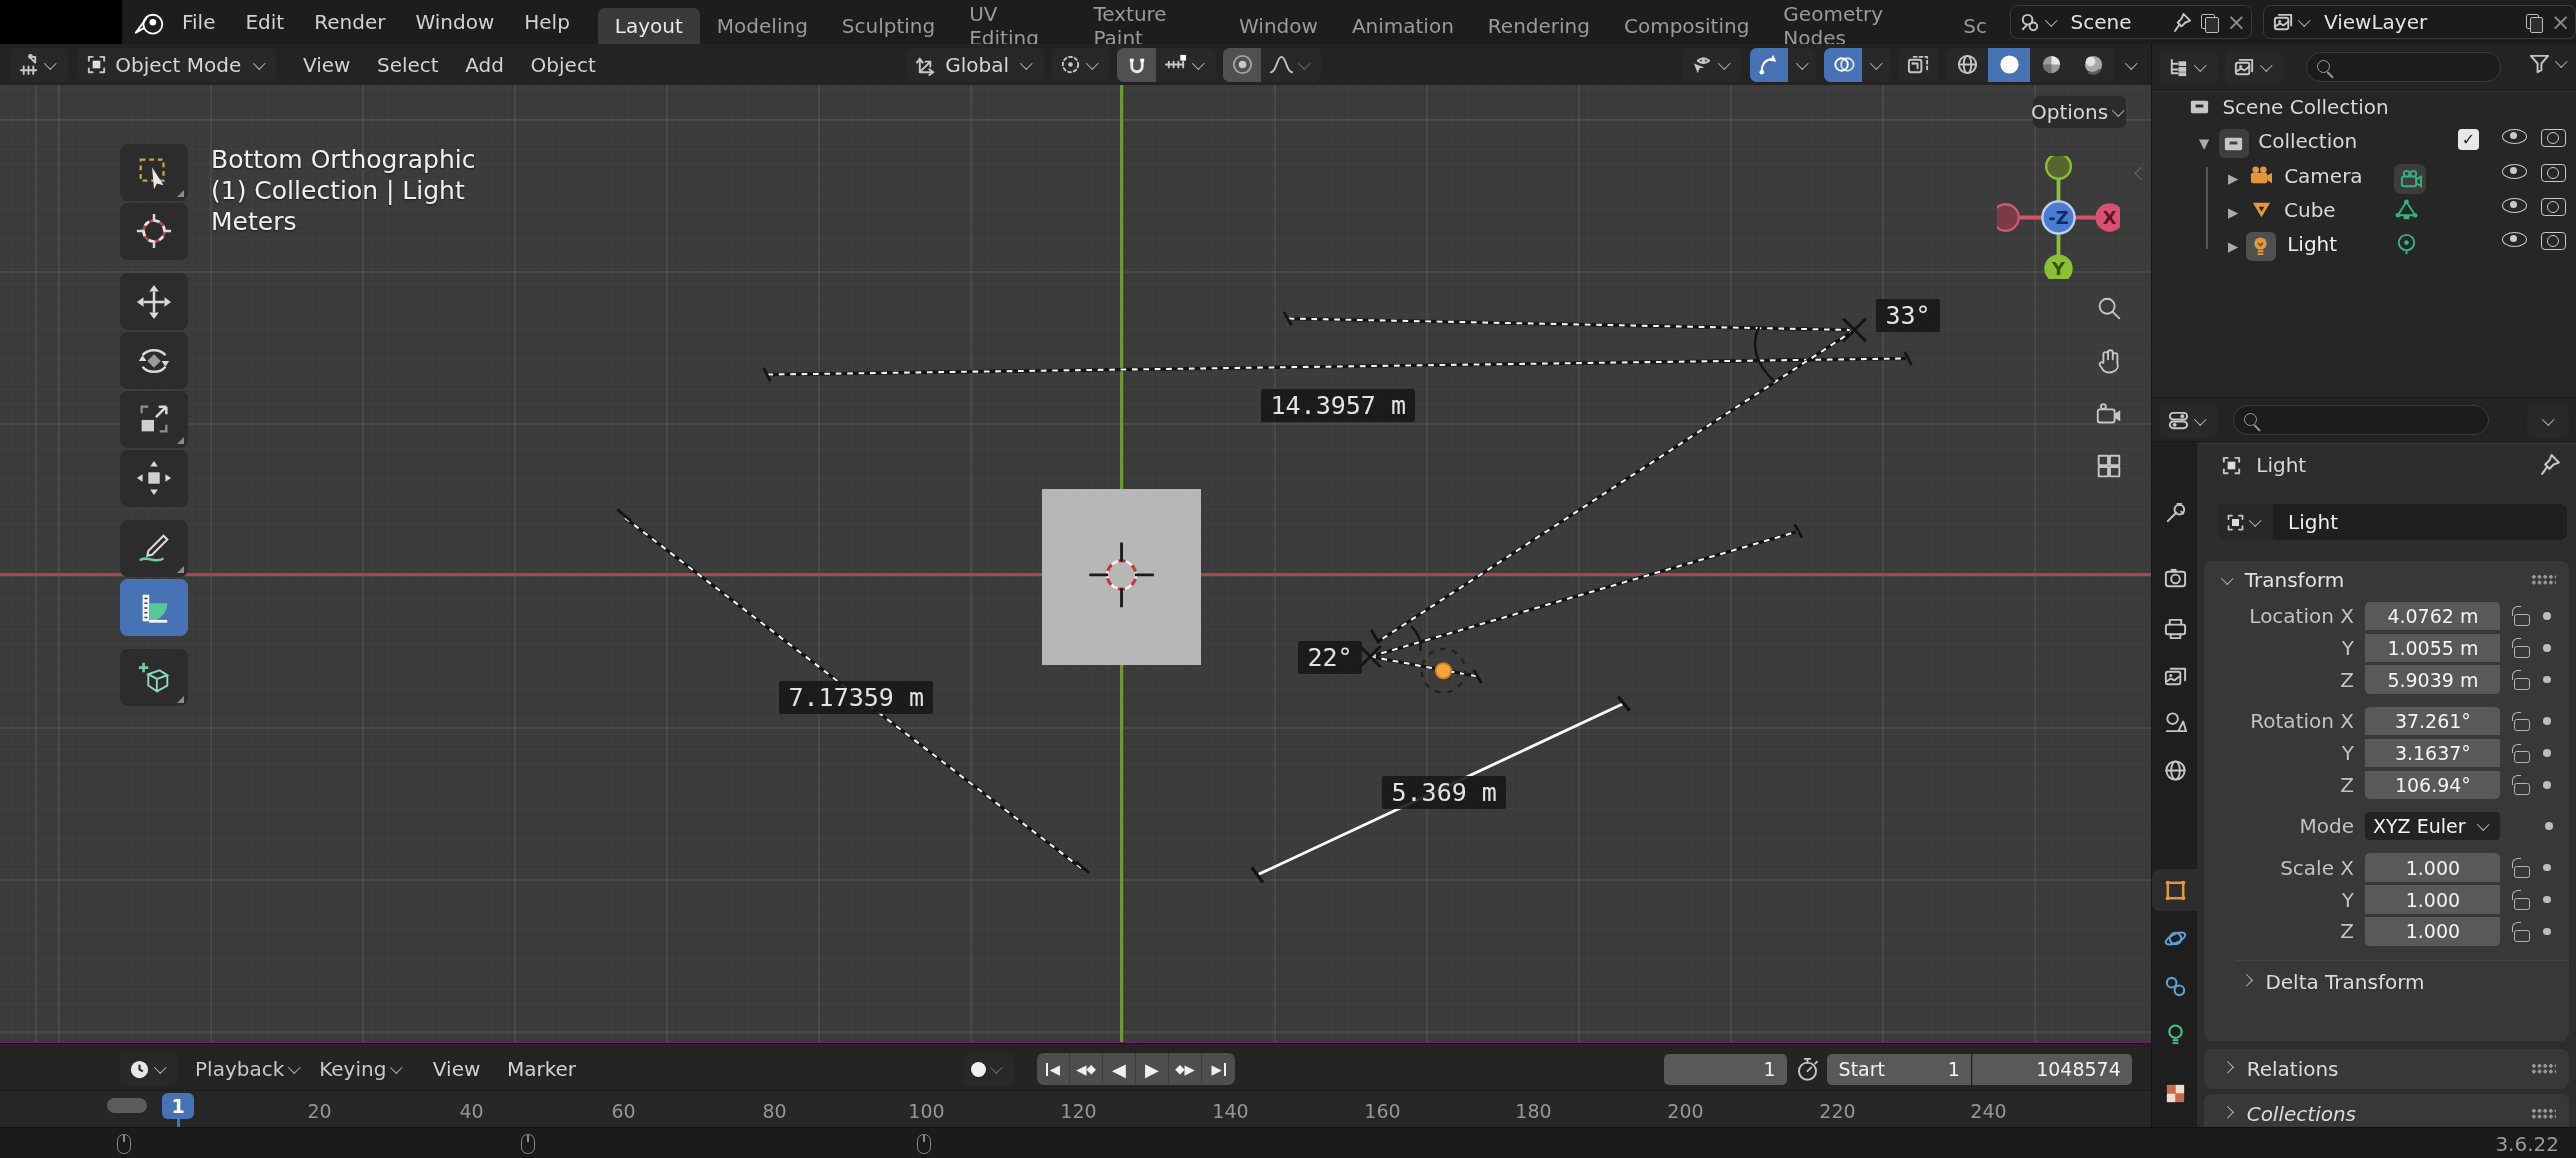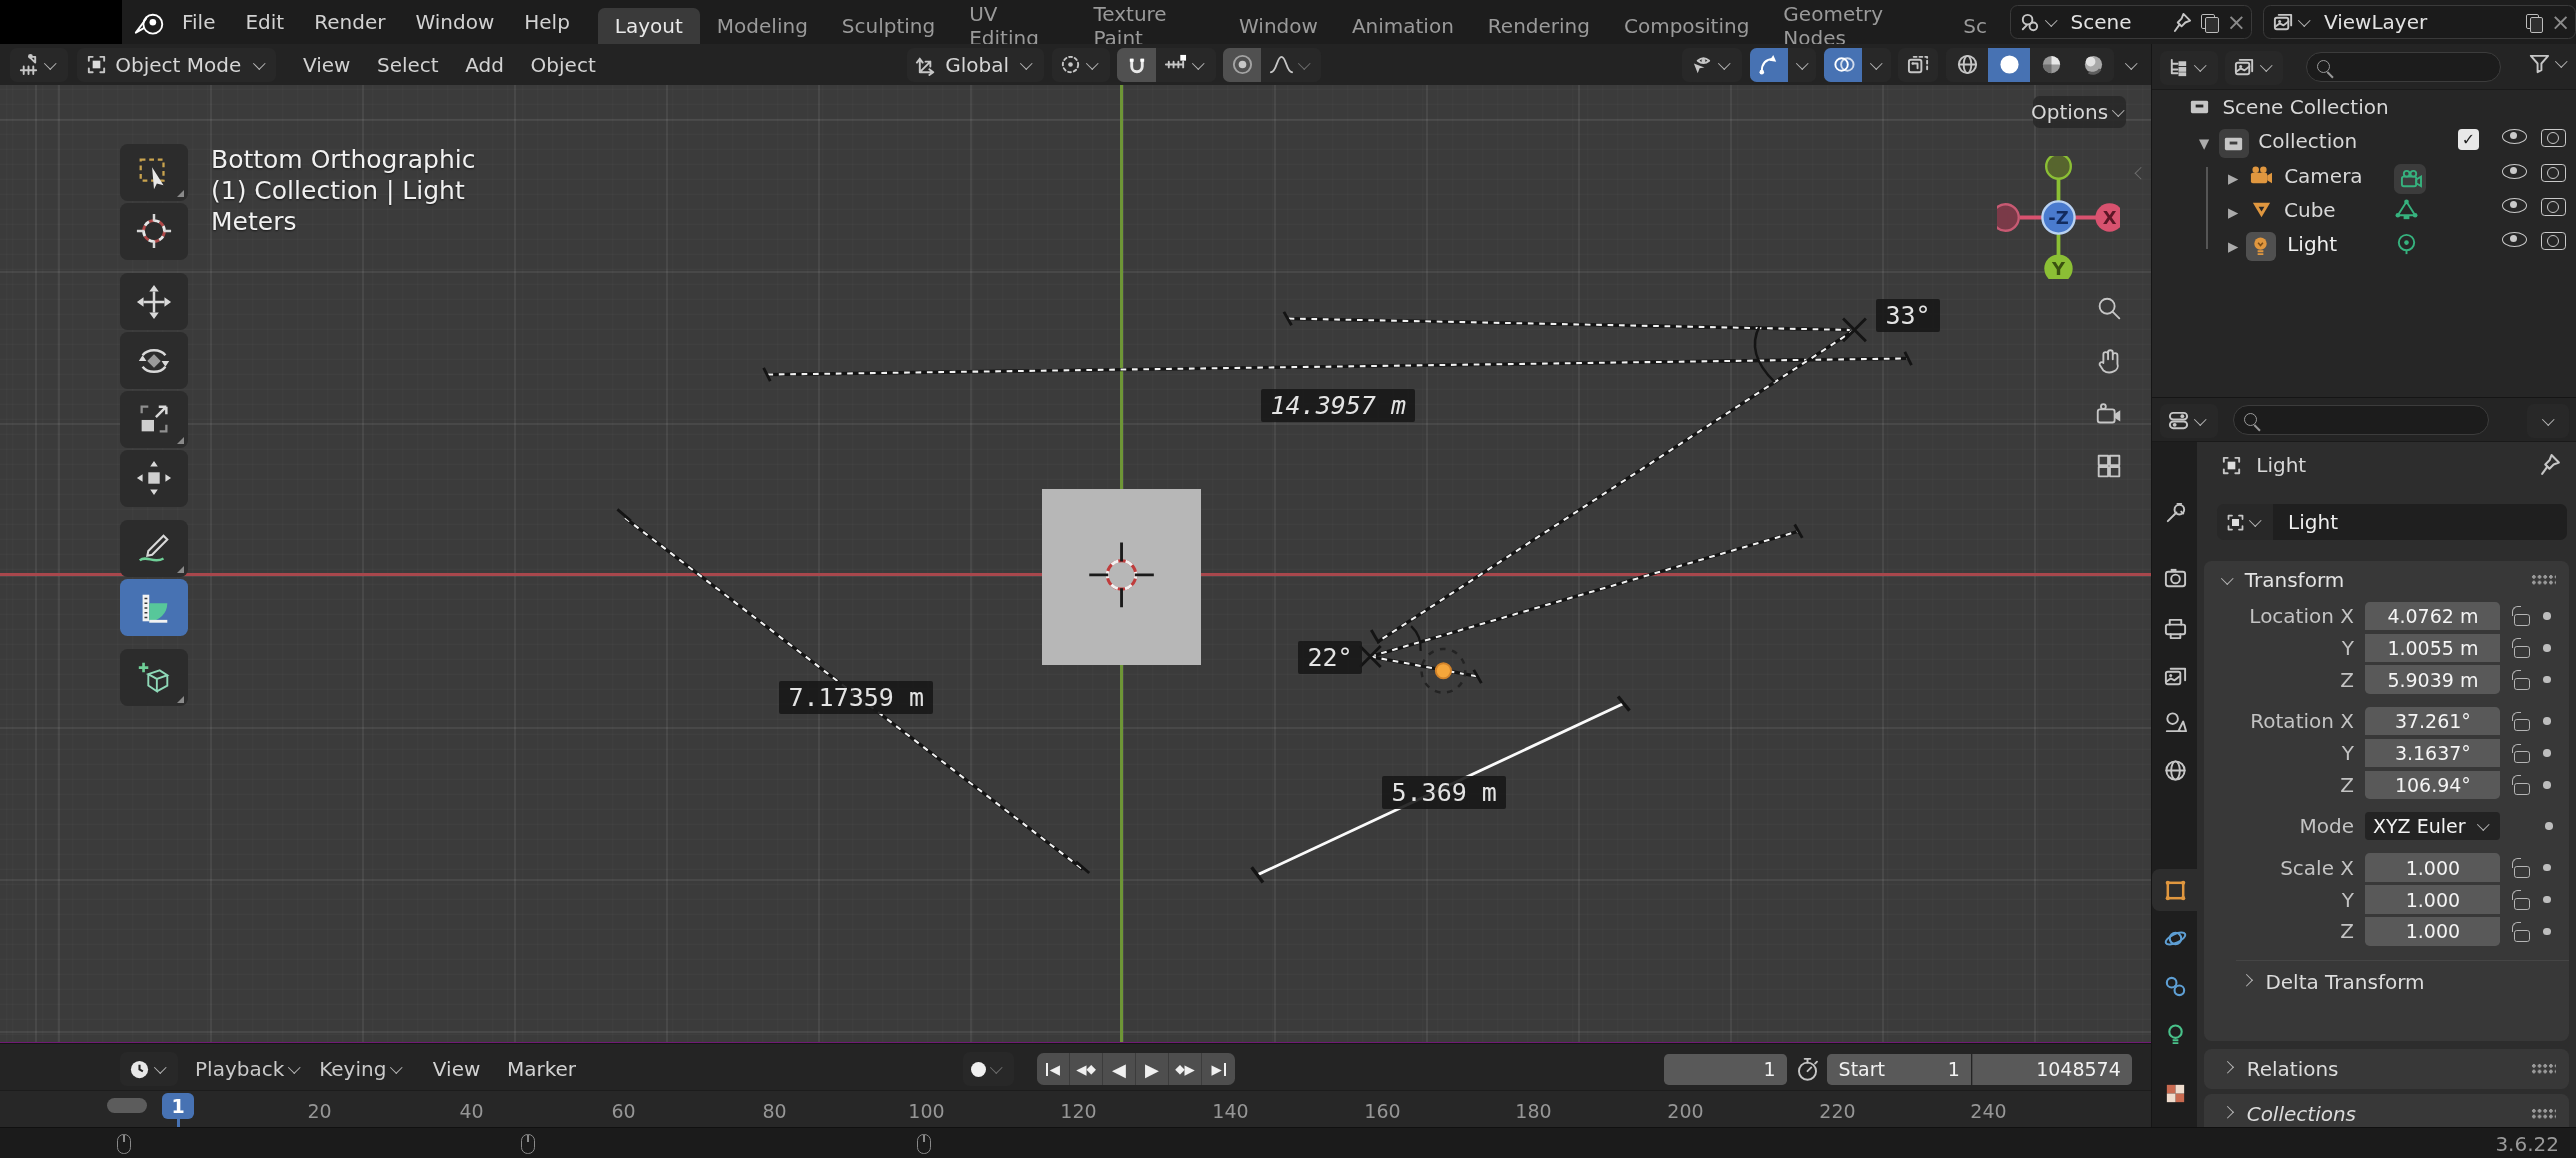--- a/index.html
+++ b/index.html
@@ -385,21 +385,21 @@
       </g>
     </svg>
 
     <div class="vp-info">
       <div>Bottom Orthographic</div>
       <div>(1) Collection | Light</div>
       <div>Meters</div>
     </div>
 
     <div class="mlabel" style="left:1876px;top:214px;">33°</div>
-    <div class="mlabel" style="left:1261px;top:304px;font-style:italic;">14.3957 m</div>
+    <div class="mlabel" style="left:1261px;top:304px;">14.3957 m</div>
     <div class="mlabel" style="left:779px;top:596px;">7.17359 m</div>
     <div class="mlabel" style="left:1298px;top:556px;">22°</div>
     <div class="mlabel" style="left:1382px;top:691px;">5.369 m</div>
 
     <div class="options-btn">
       <span>Options</span>
       <span class="chv"></span>
     </div>
     <span class="chv l dim" style="position:absolute;left:2131px;top:78px;"></span>
 

